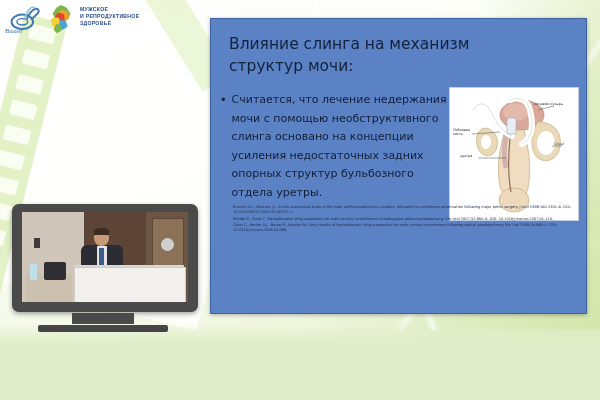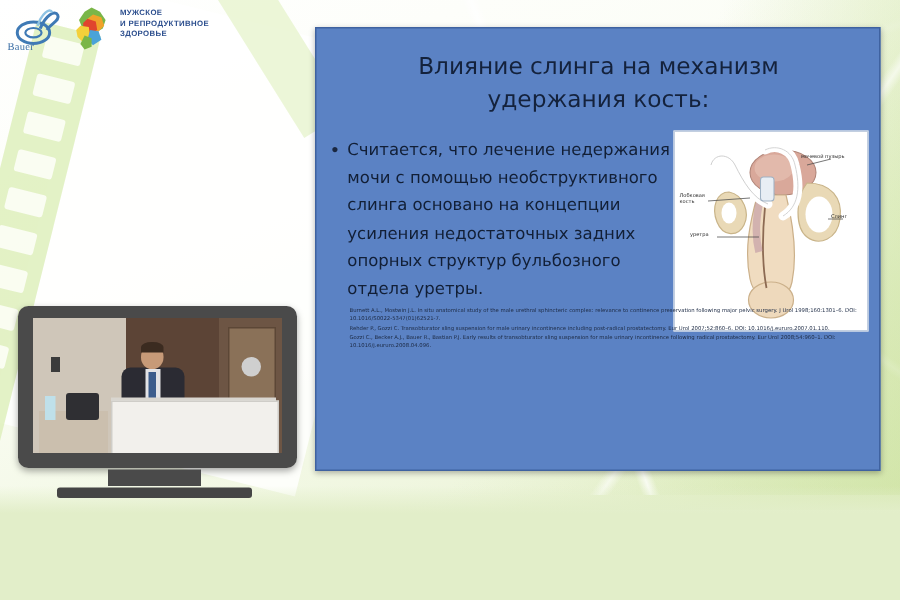--- a/index.html
+++ b/index.html
@@ -66,21 +66,21 @@
   .v-man-tie{position:absolute;left:77px;top:36px;width:5px;height:22px;background:#3c5c8c;}
   .v-podium{position:absolute;left:52px;top:55px;width:110px;height:35px;background:#f2f0ec;border:1px solid #cfcdc8;}
   .v-podtop{position:absolute;left:52px;top:53px;width:110px;height:5px;background:#d9d6d0;}
   .v-tbl{position:absolute;left:4px;top:62px;width:46px;height:28px;background:#cbbfae;}
   .v-chair{position:absolute;left:22px;top:50px;width:22px;height:18px;background:#2f2f33;border-radius:2px;}
   .v-bottle{position:absolute;left:8px;top:52px;width:7px;height:16px;background:#bfe0ea;}
 
   
   .slide{position:absolute;left:210px;top:18px;width:375px;height:294px;
     background:#5b82c4;border:1px solid #3f62a0;box-shadow:0 1px 4px rgba(0,0,0,.3);}
-  .slide-title{position:absolute;left:18px;top:14px;width:340px;text-align:center;
+  .slide-title{position:absolute;left:18px;top:14px;width:340px;text-align:left;
     font-size:15.5px;line-height:22px;color:#14223c;font-family:"DejaVu Sans",sans-serif;}
   .bullets{position:absolute;left:10px;top:72px;width:230px;}
   .bullet{display:flex;gap:6px;}
   .bullet .dot{font-size:13px;line-height:18.5px;color:#1a2740;}
   .bullet .btxt{font-size:11px;line-height:18.5px;color:#121f36;font-family:"DejaVu Sans",sans-serif;}
 
   
   .figure{position:absolute;left:238px;top:68px;width:128px;height:132px;
     background:#ffffff;border:1px solid #c3cfe0;overflow:hidden;}
   .fig-stage{position:absolute;inset:0;}
@@ -162,21 +162,21 @@
       <div class="v-podium"></div>
     </div>
   </div>
   <div class="m-neck"></div>
   <div class="m-base"></div>
 
   <div class="slide">
 
     <div class="slide-title">
       <div>Влияние слинга на механизм</div>
-      <div>удержания кость:</div>
+      <div>структур мочи:</div>
     </div>
 
     <div class="bullets">
       <div class="bullet">
         <span class="dot">•</span>
         <span class="btxt">Считается, что лечение недержания мочи с помощью необструктивного слинга основано на концепции усиления недостаточных задних опорных структур бульбозного отдела уретры.</span>
       </div>
     </div>
 
     <div class="figure">

